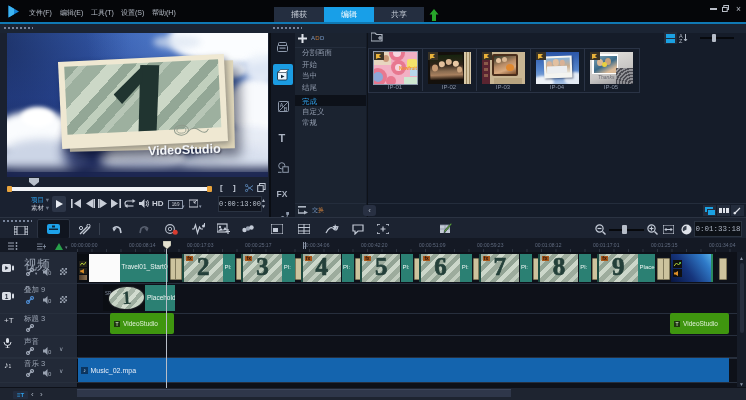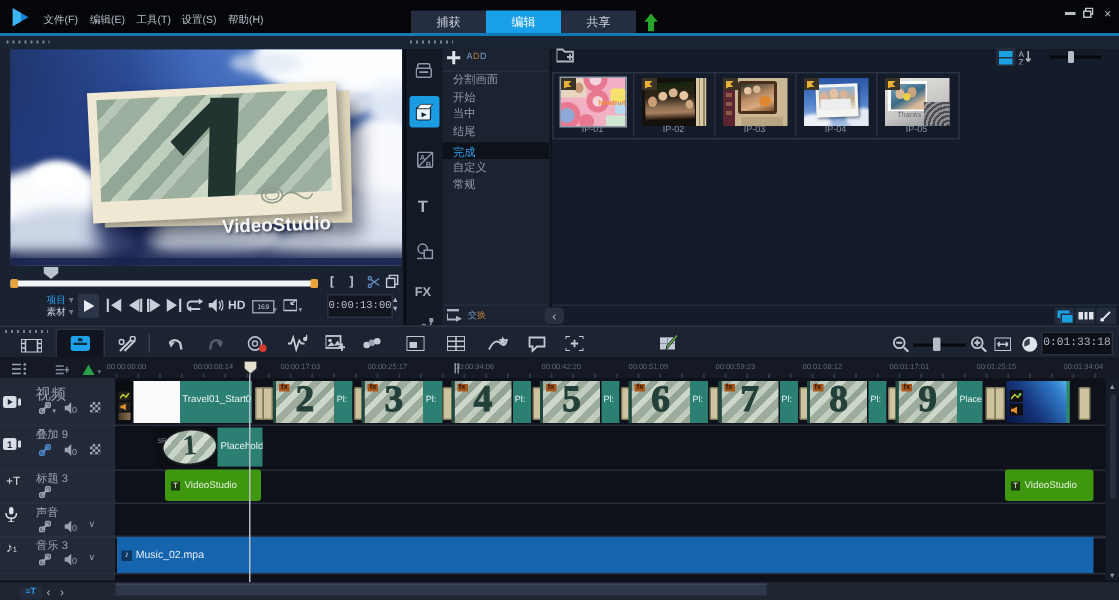--- a/index.html
+++ b/index.html
@@ -470,21 +470,21 @@
 <div class="a" style="left:0;top:312.5px;width:737px;height:1.5px;background:#272f3d"></div>
 <div class="a" style="left:0;top:334.5px;width:737px;height:1.5px;background:#272f3d"></div>
 <div class="a" style="left:0;top:357px;width:737px;height:1.5px;background:#272f3d"></div>
 <div class="a" style="left:0;top:382px;width:737px;height:1px;background:#272f3d"></div>
 
 <svg class="a" style="left:2px;top:264px" width="12" height="8" viewBox="0 0 12 8">
  <rect x="0" y="0" width="9" height="8" rx="1.5" fill="#d8dde5"></rect>
  <path d="M3.2 2 L6.5 4 L3.2 6 Z" fill="#222937"></path>
  <rect x="10" y="1.5" width="2" height="5" rx="1" fill="#d8dde5"></rect>
   </svg>
-<div class="a" style="left:24px;top:256px;font-size:10px;color:#9aa3b2">视频</div>
+<div class="a" style="left:24px;top:256px;font-size:13px;color:#9aa3b2">视频</div>
 <svg class="a" style="left:26px;top:268px" width="8" height="8" viewBox="0 0 8 8">
  <path d="M1.5 6.5 L6.5 1.5" stroke="#9aa3b2" stroke-width="1.4"></path>
  <circle cx="2" cy="6" r="1.7" fill="none" stroke="#9aa3b2" stroke-width="1"></circle>
  <circle cx="6" cy="2" r="1.7" fill="none" stroke="#9aa3b2" stroke-width="1"></circle>
   </svg>
 <div class="a" style="left:35px;top:271px;font-size:4.5px;color:#9aa3b2">▾</div>
 <svg class="a" style="left:43px;top:268px" width="9" height="8" viewBox="0 0 9 8">
  <path d="M0 2.5 h2 L4.5 0 V8 L2 5.5 H0 Z" fill="#9aa3b2"></path>
  <text x="5" y="7" font-size="6" fill="#9aa3b2">0</text>
   </svg>

